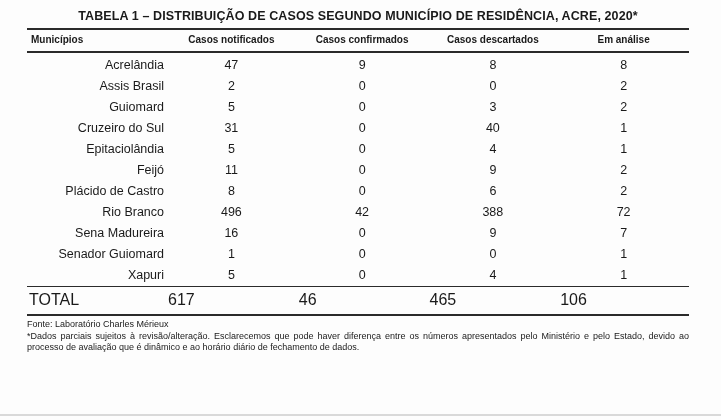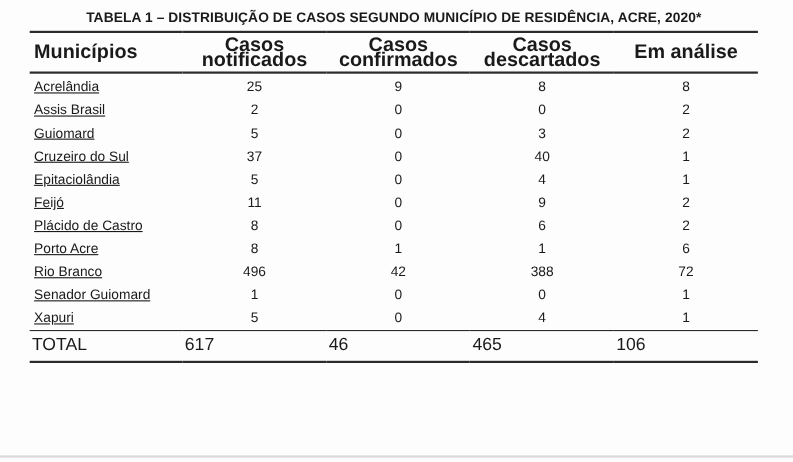--- a/index.html
+++ b/index.html
@@ -32,35 +32,35 @@
   }
   table{
     width:100%;
     border-collapse:collapse;
     table-layout:fixed;
     border-top:2px solid var(--rule);
   }
   col.c-name{width:21%;}
   col.c-num{width:19.75%;}
   thead th{
-    font-size:18px;
+    font-size:10px;
     font-weight:bold;
     text-align:center;
     padding:3px 2px 4px;
     line-height:14px;
     border-bottom:2px solid var(--rule);
   }
   thead th:first-child{text-align:left;padding-left:4px;}
   tbody td{
     font-size:12.5px;
     text-align:center;
     padding:3px 2px 4px;
     line-height:14px;
   }
-  tbody td:first-child{text-align:left;padding-left:4px;text-decoration:underline;}
+  tbody td:first-child{text-align:right;padding-left:4px;}
   tbody tr:first-child td{padding-top:5px;}
   tr.total-row td{
     font-weight:normal;
     border-top:1px solid var(--rule);
     border-bottom:2px solid var(--rule);
     padding:4px 2px 5px;
   }
   .footnotes{
     margin-top:3px;
     font-size:9px;
@@ -98,42 +98,42 @@
         <th>Municípios</th>
         <th>Casos notificados</th>
         <th>Casos confirmados</th>
         <th>Casos descartados</th>
         <th>Em análise</th>
       </tr>
     </thead>
     <tbody>
         <tr>
           <td>Acrelândia</td>
-          <td>25</td>
+          <td>47</td>
           <td>9</td>
           <td>8</td>
           <td>8</td>
         </tr>
         <tr>
           <td>Assis Brasil</td>
           <td>2</td>
           <td>0</td>
           <td>0</td>
           <td>2</td>
         </tr>
         <tr>
           <td>Guiomard</td>
           <td>5</td>
           <td>0</td>
           <td>3</td>
           <td>2</td>
         </tr>
         <tr>
           <td>Cruzeiro do Sul</td>
-          <td>37</td>
+          <td>31</td>
           <td>0</td>
           <td>40</td>
           <td>1</td>
         </tr>
         <tr>
           <td>Epitaciolândia</td>
           <td>5</td>
           <td>0</td>
           <td>4</td>
           <td>1</td>
@@ -144,34 +144,34 @@
           <td>0</td>
           <td>9</td>
           <td>2</td>
         </tr>
         <tr>
           <td>Plácido de Castro</td>
           <td>8</td>
           <td>0</td>
           <td>6</td>
           <td>2</td>
-        </tr>
-        <tr>
-          <td>Porto Acre</td>
-          <td>8</td>
-          <td>1</td>
-          <td>1</td>
-          <td>6</td>
         </tr>
         <tr>
           <td>Rio Branco</td>
           <td>496</td>
           <td>42</td>
           <td>388</td>
           <td>72</td>
+        </tr>
+        <tr>
+          <td>Sena Madureira</td>
+          <td>16</td>
+          <td>0</td>
+          <td>9</td>
+          <td>7</td>
         </tr>
         <tr>
           <td>Senador Guiomard</td>
           <td>1</td>
           <td>0</td>
           <td>0</td>
           <td>1</td>
         </tr>
         <tr>
           <td>Xapuri</td>
@@ -186,17 +186,19 @@
           <td>TOTAL</td>
           <td>617</td>
           <td>46</td>
           <td>465</td>
           <td>106</td>
         </tr>
       </tfoot>
   </table>
 
   <div class="footnotes">
+    <div class="fonte">Fonte: Laboratório Charles Mérieux</div>
+    <div class="note">*Dados parciais sujeitos à revisão/alteração. Esclarecemos que pode haver diferença entre os números apresentados pelo Ministério e pelo Estado, devido ao processo de avaliação que é dinâmico e ao horário diário de fechamento de dados.</div>
   </div>
 
 </div>
 
 <div class="page-edge-line"></div>
 
 </body></html>

